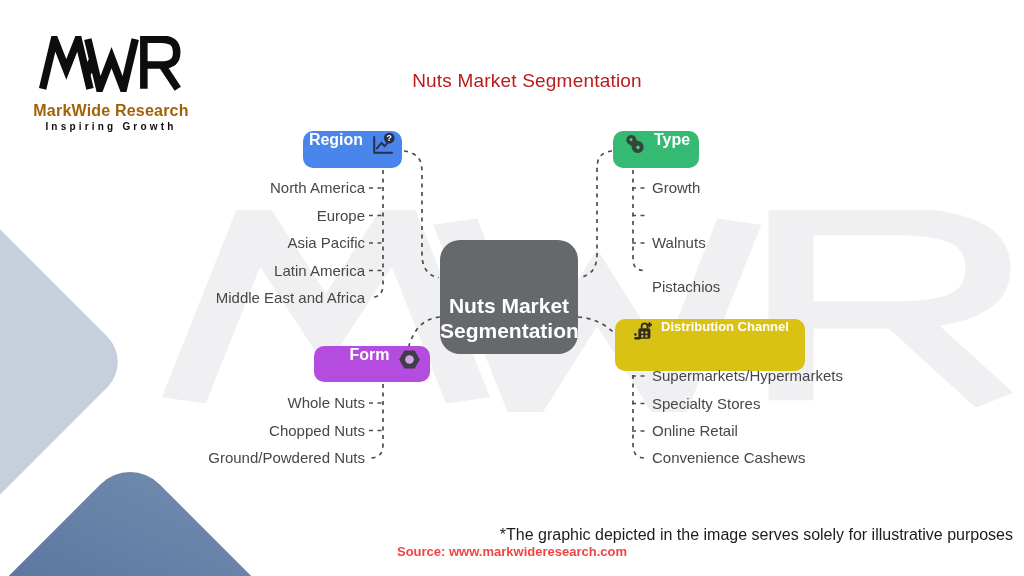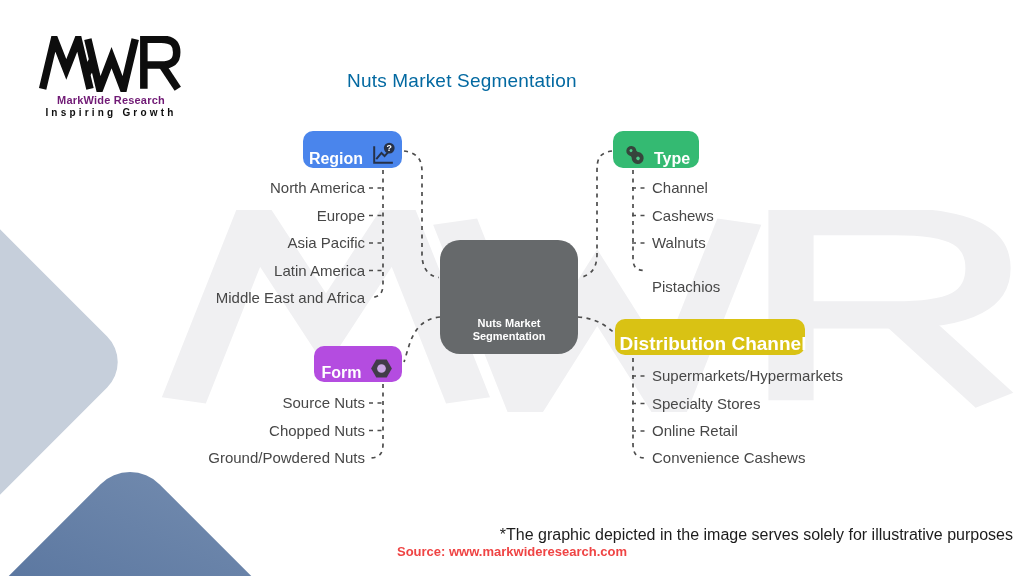--- a/index.html
+++ b/index.html
@@ -19,46 +19,46 @@
     z-index:1;
   }
   
   #watermark{
     position:absolute;left:158px;top:210px;width:872px;height:202px;
     z-index:2;mix-blend-mode:multiply;pointer-events:none;
   }
   
   #logo{position:absolute;left:33px;top:36px;width:156px;z-index:5;text-align:center;}
   #logo svg{display:block;margin:0 auto;}
-  #logo .brand-name{font-size:11px;font-weight:bold;color:#701a75;letter-spacing:.2px;margin-top:2px;white-space:nowrap;}
+  #logo .brand-name{font-size:16px;font-weight:bold;color:#a16207;letter-spacing:.2px;margin-top:10px;white-space:nowrap;}
   #logo .tagline{font-size:10px;font-weight:bold;color:#0d0d0d;letter-spacing:3.2px;margin-top:1px;white-space:nowrap;}
   
   #page-title{
-    position:absolute;left:347px;top:70px;width:360px;
-    font-size:19px;color:#0369a1;z-index:5;letter-spacing:.2px;
+    position:absolute;left:347px;top:70px;width:360px;text-align:center;
+    font-size:19px;color:#b91c1c;z-index:5;letter-spacing:.2px;
   }
   
   #connectors{position:absolute;left:0;top:0;z-index:3;}
   
   .branch-node{
-    position:absolute;z-index:4;display:flex;align-items:flex-end;justify-content:center;
+    position:absolute;z-index:4;display:flex;align-items:flex-start;justify-content:center;
     border-radius:10px;color:#ffffff;font-weight:bold;gap:6px;
   }
   #node-region{left:303px;top:131px;width:99px;height:37px;font-size:16px;}
   #node-type{left:613px;top:131px;width:86px;height:37px;font-size:16px;}
-  #node-form{left:314px;top:346px;width:88px;height:36px;font-size:16px;}
-  #node-distribution{left:615px;top:319px;width:190px;height:36px;font-size:19px;}
+  #node-form{left:314px;top:346px;width:88px;height:36px;font-size:16px;padding-left:28px;}
+  #node-distribution{left:615px;top:319px;width:190px;height:52px;font-size:13px;}
   .branch-node .nlabel{white-space:nowrap;}
   #node-center{
     position:absolute;left:440px;top:240px;width:138px;height:114px;border-radius:20px;
     background:#66696b;z-index:4;
   }
   #node-center .clabel{
     position:absolute;bottom:11px;left:0;width:100%;text-align:center;color:#ffffff;
-    font-weight:bold;font-size:11px;line-height:1.2;
+    font-weight:bold;font-size:21px;line-height:1.2;
   }
   
   .leaf{position:absolute;z-index:4;font-size:15px;color:#474747;line-height:18px;white-space:nowrap;}
   .leaf.left{left:60px;width:305px;text-align:right;}
   .leaf.right{left:652px;width:320px;text-align:left;}
   
   #source-line{
     position:absolute;left:312px;top:544px;width:400px;text-align:center;
     font-size:13px;font-weight:bold;color:#ef4444;z-index:5;
   }
@@ -180,26 +180,25 @@
     </svg>
     <span class="nlabel">Distribution Channel</span>
   </div>
 
   <div class="leaf left" style="top:179px">North America</div>
   <div class="leaf left" style="top:206.5px">Europe</div>
   <div class="leaf left" style="top:234px">Asia Pacific</div>
   <div class="leaf left" style="top:261.5px">Latin America</div>
   <div class="leaf left" style="top:288.5px">Middle East and Africa</div>
 
-  <div class="leaf right" style="top:179px">Channel</div>
-  <div class="leaf right" style="top:206.5px">Cashews</div>
+  <div class="leaf right" style="top:179px">Growth</div>
   <div class="leaf right" style="top:234px">Walnuts</div>
   <div class="leaf right" style="top:278px">Pistachios</div>
 
-  <div class="leaf left" style="top:394px">Source Nuts</div>
+  <div class="leaf left" style="top:394px">Whole Nuts</div>
   <div class="leaf left" style="top:421.5px">Chopped Nuts</div>
   <div class="leaf left" style="top:449px">Ground/Powdered Nuts</div>
 
   <div class="leaf right" style="top:367px">Supermarkets/Hypermarkets</div>
   <div class="leaf right" style="top:394.5px">Specialty Stores</div>
   <div class="leaf right" style="top:422px">Online Retail</div>
   <div class="leaf right" style="top:449px">Convenience Cashews</div>
 
   <div id="source-line">Source: www.markwideresearch.com</div>
   <div id="disclaimer">*The graphic depicted in the image serves solely for illustrative purposes</div>

